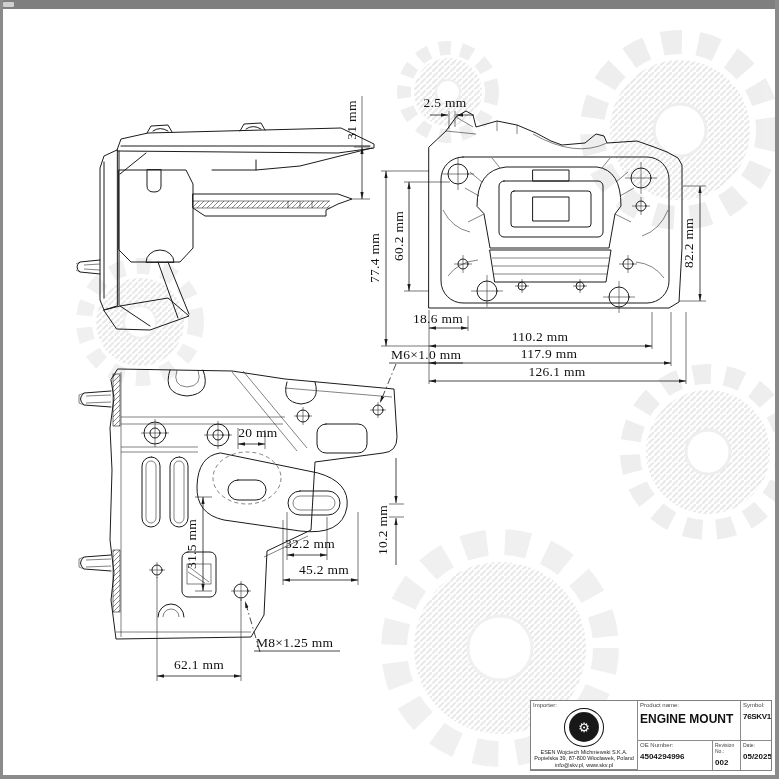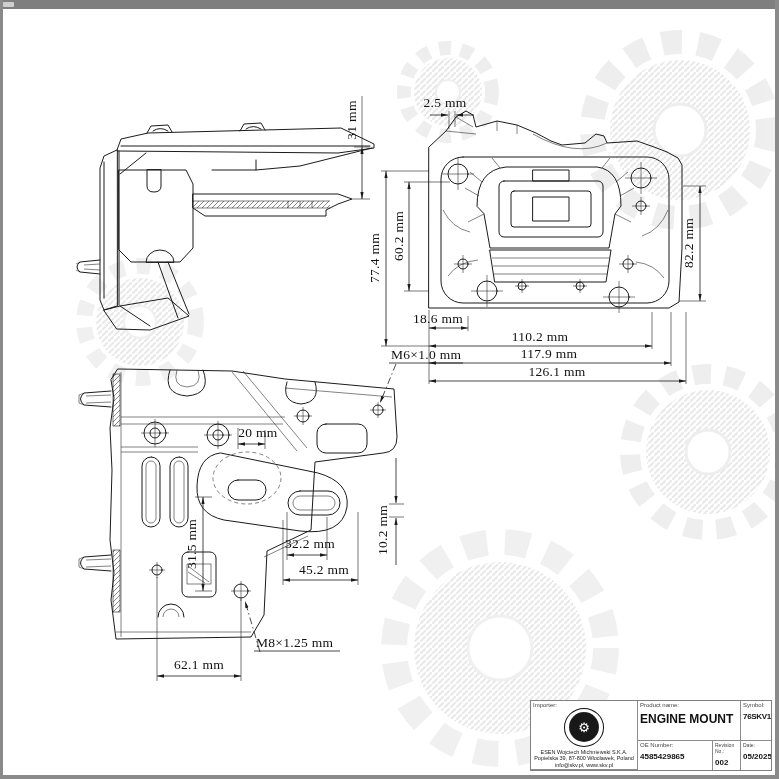--- a/index.html
+++ b/index.html
@@ -318,21 +318,21 @@
   <div class="tb-cell tb-product">
     <div class="tb-label">Product name:</div>
     <div class="tb-value">ENGINE MOUNT</div>
   </div>
   <div class="tb-cell tb-symbol">
     <div class="tb-label">Symbol:</div>
     <div class="tb-value">76SKV144</div>
   </div>
   <div class="tb-cell tb-oe">
     <div class="tb-label">OE Number:</div>
-    <div class="tb-value">4585429865</div>
+    <div class="tb-value">4504294996</div>
   </div>
   <div class="tb-cell tb-rev">
     <div class="tb-label">Revision No.:</div>
     <div class="tb-value">002</div>
   </div>
   <div class="tb-cell tb-date">
     <div class="tb-label">Date:</div>
     <div class="tb-value">05/2025</div>
   </div>
 </div>

